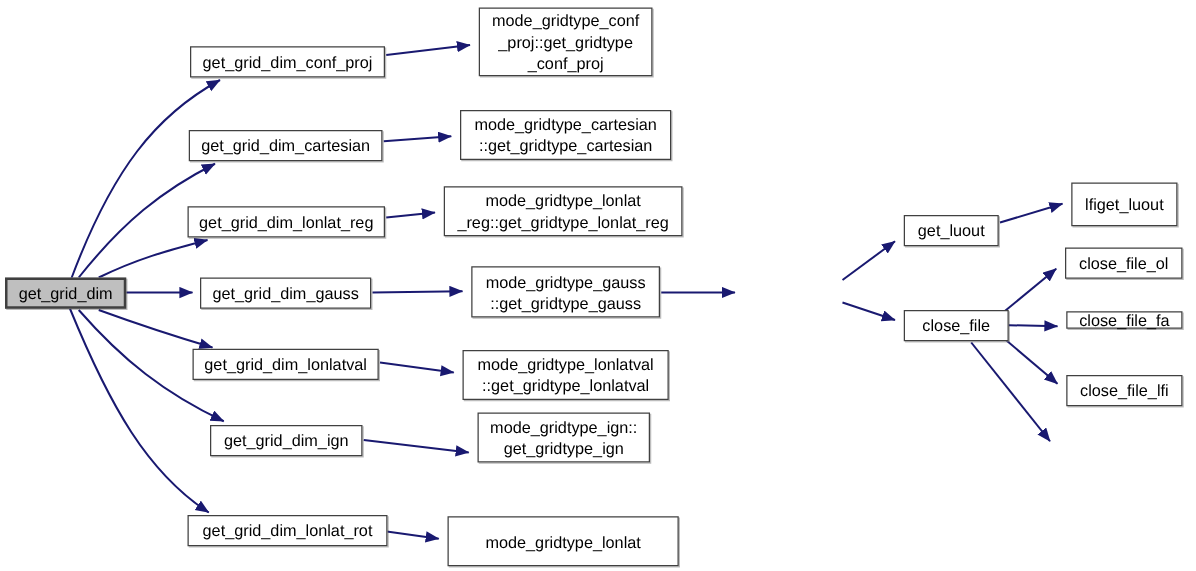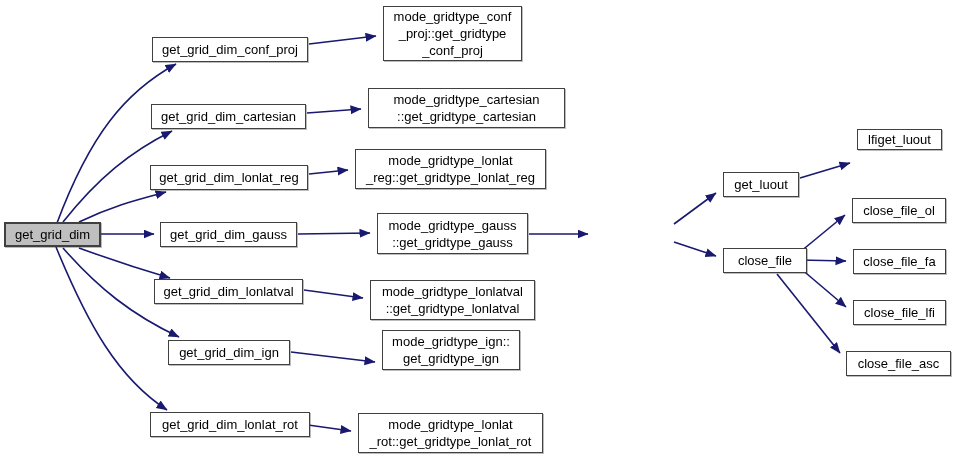--- a/index.html
+++ b/index.html
@@ -89,21 +89,21 @@
   </div>
   <div class="node" style="left:150px;top:412px;width:160px;height:25px">
     <span class="ln">get_grid_dim_lonlat_rot</span>
   </div>
 
   <div class="node" style="left:383px;top:6px;width:139px;height:55px">
     <span class="ln">mode_gridtype_conf</span>
     <span class="ln">_proj::get_gridtype</span>
     <span class="ln">_conf_proj</span>
   </div>
-  <div class="node" style="left:368px;top:88px;width:197px;height:40px">
+  <div class="node" style="left:368px;top:88px;width:169px;height:40px">
     <span class="ln">mode_gridtype_cartesian</span>
     <span class="ln">::get_gridtype_cartesian</span>
   </div>
   <div class="node" style="left:355px;top:149px;width:191px;height:40px">
     <span class="ln">mode_gridtype_lonlat</span>
     <span class="ln">_reg::get_gridtype_lonlat_reg</span>
   </div>
   <div class="node" style="left:377px;top:213px;width:151px;height:41px">
     <span class="ln">mode_gridtype_gauss</span>
     <span class="ln">::get_gridtype_gauss</span>
@@ -111,38 +111,34 @@
   <div class="node" style="left:370px;top:280px;width:165px;height:40px">
     <span class="ln">mode_gridtype_lonlatval</span>
     <span class="ln">::get_gridtype_lonlatval</span>
   </div>
   <div class="node" style="left:382px;top:330px;width:138px;height:40px">
     <span class="ln">mode_gridtype_ign::</span>
     <span class="ln">get_gridtype_ign</span>
   </div>
   <div class="node" style="left:358px;top:413px;width:185px;height:40px">
     <span class="ln">mode_gridtype_lonlat</span>
-    <span class="ln">_rot::get_gridtype_lonlat_rot</span>
   </div>
 
   <div class="node" style="left:723px;top:172px;width:76px;height:25px">
     <span class="ln">get_luout</span>
   </div>
   <div class="node" style="left:723px;top:248px;width:84px;height:25px">
     <span class="ln">close_file</span>
   </div>
-  <div class="node" style="left:857px;top:129px;width:85px;height:21px">
+  <div class="node" style="left:857px;top:146px;width:85px;height:35px">
     <span class="ln">lfiget_luout</span>
   </div>
   <div class="node" style="left:852px;top:198px;width:94px;height:25px">
     <span class="ln">close_file_ol</span>
   </div>
-  <div class="node" style="left:853px;top:249px;width:93px;height:25px">
+  <div class="node" style="left:853px;top:249px;width:93px;height:14px">
     <span class="ln">close_file_fa</span>
   </div>
   <div class="node" style="left:853px;top:300px;width:93px;height:25px">
     <span class="ln">close_file_lfi</span>
   </div>
-  <div class="node" style="left:846px;top:351px;width:105px;height:25px">
-    <span class="ln">close_file_asc</span>
-  </div>
 
 </div>
 
 </body></html>

